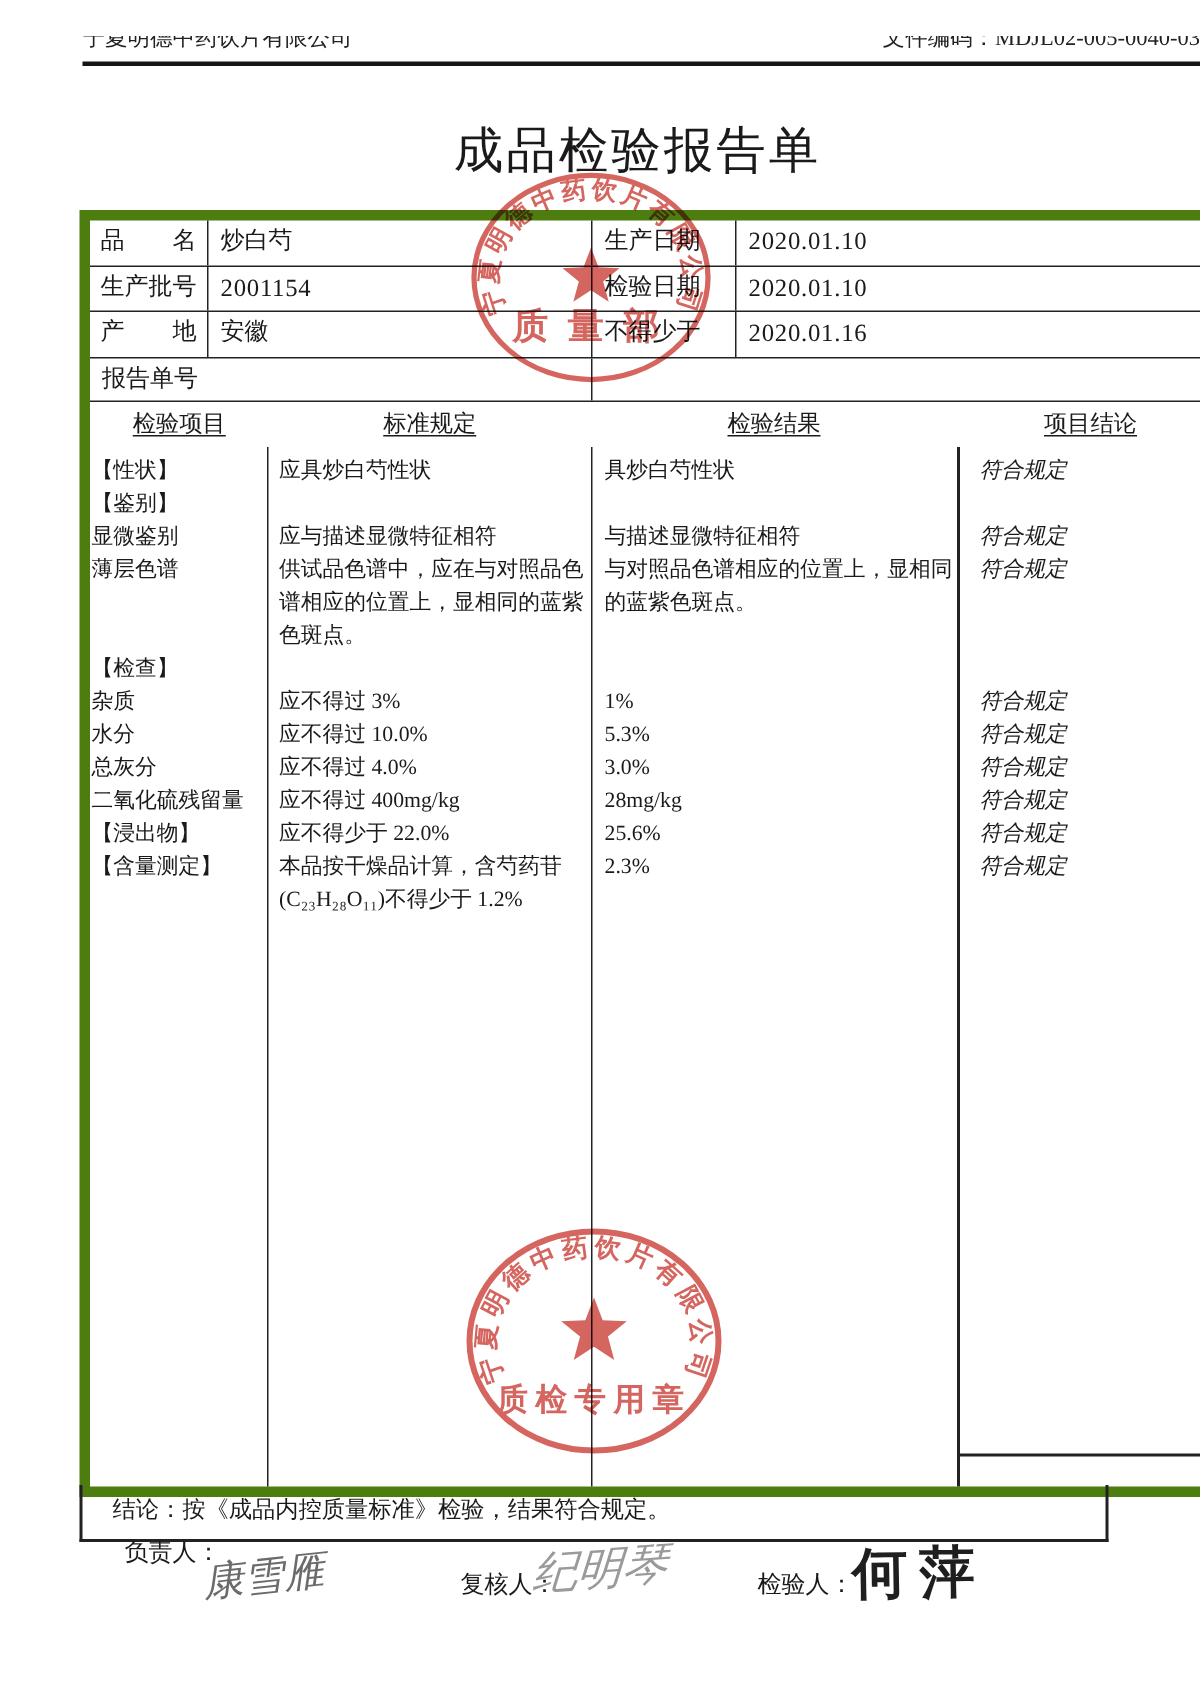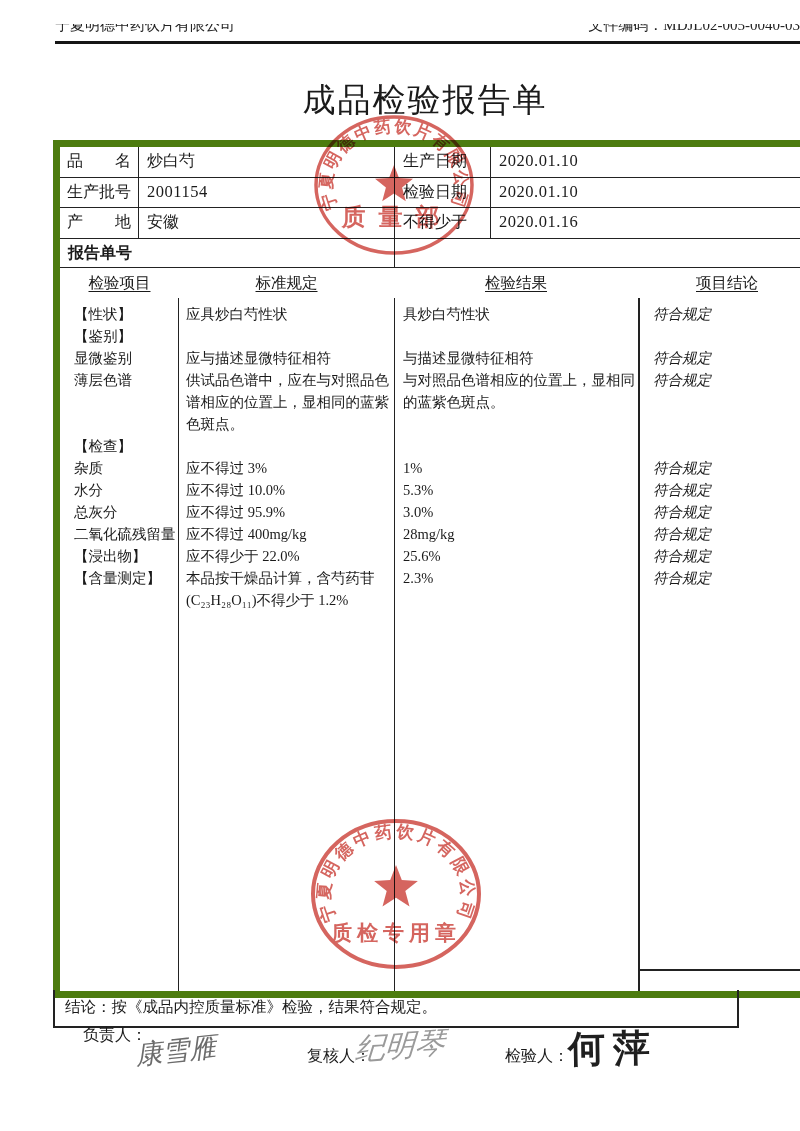--- a/index.html
+++ b/index.html
@@ -20,40 +20,40 @@
   .tbl{position:absolute;left:28px;top:140px;width:770px;border:7px solid #4d7c0f;
        box-sizing:border-box;background:transparent;}
   .tbl *{box-sizing:border-box;}
   .irow{height:30.5px;border-bottom:1.5px solid #222;display:grid;
         grid-template-columns:79px 256px 96px 1fr;font-size:16px;}
   .irow:nth-child(4){height:29.5px;}
   .irow > div{line-height:28px;padding-left:8px;white-space:nowrap;}
   .bR{border-right:1.5px solid #222;}
   .jlabel{text-align:justify;text-align-last:justify;padding:0 7px 0 7px !important;}
   .rrow{height:29.5px;border-bottom:1.5px solid #222;display:grid;grid-template-columns:335px 1fr;font-size:16px;}
-  .rrow > div{line-height:28px;padding-left:8px;font-weight:bold;}
+  .rrow > div{line-height:28px;padding-left:8px;}
   .serifnum{font-size:16.5px;letter-spacing:0.5px;}
   .hrow{height:30px;display:grid;grid-template-columns:119px 215px 244px 1fr;font-size:15.5px;}
   .hrow > div{line-height:30px;text-align:center;}
   .hrow span{text-decoration:underline;text-underline-offset:3px;}
   .tbody{position:relative;height:693px;font-size:14.5px;}
   .vline{position:absolute;top:0;bottom:0;width:1.5px;background:#222;}
   .v1{left:117.5px}.v2{left:333.5px}.v3{left:578px}
   .seg{position:absolute;left:578px;right:0;top:671px;height:1.5px;background:#222;}
   .lines{position:absolute;left:0;top:5px;right:0;}
   .lrow{height:22px;display:grid;grid-template-columns:119px 215px 244px 1fr;}
   .lrow > div{line-height:22px;white-space:nowrap;overflow:visible;}
-  .lrow .c1{padding-left:14px;}
+  .lrow .c1{padding-left:1px;}
   .lrow .c2{padding-left:7px;}
   .lrow .c3{padding-left:9px;}
   .lrow .c4{padding-left:15px;font-style:italic;}
   
   .concl{position:absolute;left:28px;top:990px;width:686px;height:38px;
          border:2px solid #222;border-top:none;box-sizing:border-box;
-         line-height:34px;padding-left:10px;font-size:15.5px;}
+         line-height:34px;padding-left:20px;font-size:15.5px;}
   
   .sig-label{position:absolute;font-size:16px;}
   .sig-name{position:absolute;white-space:nowrap;}
   .sig-resp{left:110px;top:1033px;font-size:27px;color:#6b6b6b;font-style:italic;
             transform:rotate(-6deg);}
   .sig-rev{left:330px;top:1026px;font-size:30px;color:#9a9a9a;font-style:italic;
            transform:rotate(-4deg) skewX(-8deg);}
   .sig-insp{left:543px;top:1024px;font-size:37px;color:#1f1f1f;font-weight:bold;
             transform:rotate(-1deg);letter-spacing:8px;}
   
@@ -163,21 +163,21 @@
           <div class="c4">符合规定</div>
         </div>
         <div class="lrow">
           <div class="c1">水分</div>
           <div class="c2">应不得过 10.0%</div>
           <div class="c3">5.3%</div>
           <div class="c4">符合规定</div>
         </div>
         <div class="lrow">
           <div class="c1">总灰分</div>
-          <div class="c2">应不得过 95.9%</div>
+          <div class="c2">应不得过 4.0%</div>
           <div class="c3">3.0%</div>
           <div class="c4">符合规定</div>
         </div>
         <div class="lrow">
           <div class="c1">二氧化硫残留量</div>
           <div class="c2">应不得过 400mg/kg</div>
           <div class="c3">28mg/kg</div>
           <div class="c4">符合规定</div>
         </div>
         <div class="lrow">

